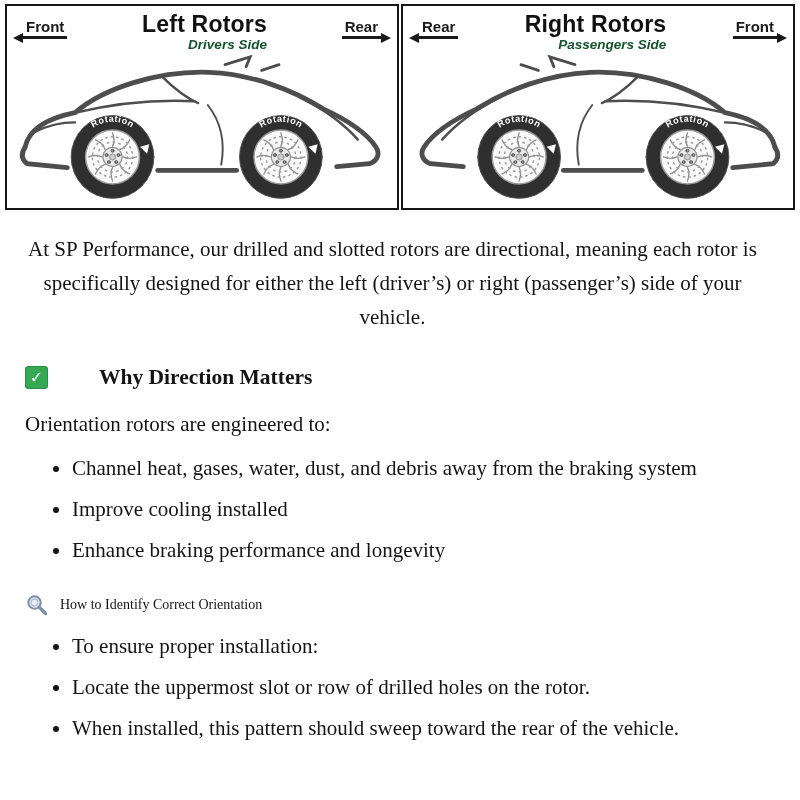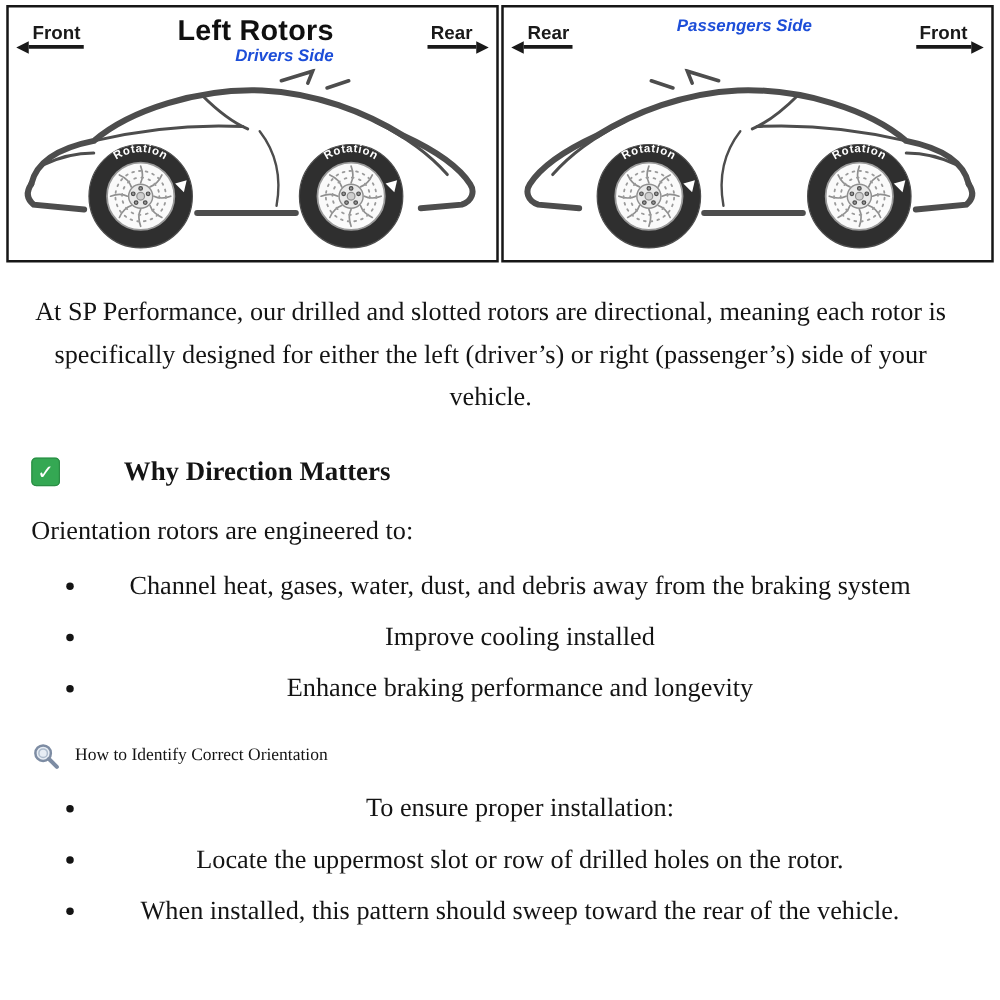--- a/index.html
+++ b/index.html
@@ -16,21 +16,21 @@
     height:206px; position:relative; background:#fff; overflow:hidden;
   }
   .panel-header {
     display:flex; justify-content:space-between; align-items:flex-start;
     padding:7px 16px 0 16px;
     font-family:"Liberation Sans","DejaVu Sans",sans-serif;
     gap:44px;
   }
   .title-block { text-align:right; line-height:1.05; margin-top:-1px; }
   .panel-title { font-size:23px; font-weight:800; letter-spacing:.2px; color:#101010; }
-  .panel-subtitle { font-size:13.5px; font-weight:700; font-style:italic; color:#1d4ed8; margin-top:2px; }
+  .panel-subtitle { font-size:13.5px; font-weight:700; font-style:italic; color:#14532d; margin-top:2px; }
 
   .dir {
     position:relative; display:inline-block; margin-top:5px;
     font-size:15px; font-weight:800; color:#1a1a1a;
     border-bottom:3px solid #1a1a1a; padding:0 3px 1px 3px;
   }
   .dir .ah { position:absolute; width:0; height:0;
     border-top:5.5px solid transparent; border-bottom:5.5px solid transparent; bottom:-7px; }
   .dir .ah.left  { left:-10px;  border-right:10px solid #1a1a1a; }
   .dir .ah.right { right:-10px; border-left:10px solid #1a1a1a; }
@@ -50,21 +50,21 @@
     width:23px; height:23px; flex:0 0 23px; border-radius:4px;
     background:#34a853; color:#fff; display:inline-flex;
     align-items:center; justify-content:center;
     font-family:"DejaVu Sans",sans-serif; font-size:16px; font-weight:bold;
     box-shadow:inset 0 0 0 1px #2b8c45;
   }
   .mag-icon { width:24px; height:24px; flex:0 0 24px; display:inline-block; }
 
   .lead { margin:0 0 6px 0; }
   ul.bullets { margin:10px 0 16px 0; padding-left:47px; }
-  ul.bullets li { margin-bottom:7px;text-align:center; }
+  ul.bullets li { margin-bottom:7px; }
 </style>
 </head>
 <body>
 
 <svg width="0" height="0" style="position:absolute" aria-hidden="true">
   <defs>
     <g id="wheel">
       <circle r="43" fill="#2f2f2f"></circle>
       <circle r="28" fill="#fafafa" stroke="#9a9a9a" stroke-width="1.5"></circle>
       <g stroke="#8f8f8f" stroke-width="1.4" fill="none">
@@ -138,20 +138,21 @@
     </svg>
   </div>
 
   <div class="panel">
     <div class="panel-header">
       <span class="dir">
         <span class="ah left"></span>
         <span>Rear</span>
       </span>
       <span class="title-block">
+        <div class="panel-title">Right Rotors</div>
         <div class="panel-subtitle">Passengers Side</div>
       </span>
       <span class="dir">
         <span>Front</span>
         <span class="ah right"></span>
       </span>
     </div>
     <svg class="car-svg" viewBox="0 0 380 158">
       <g transform="translate(380,0) scale(-1,1)">
           <use href="#car"></use>

